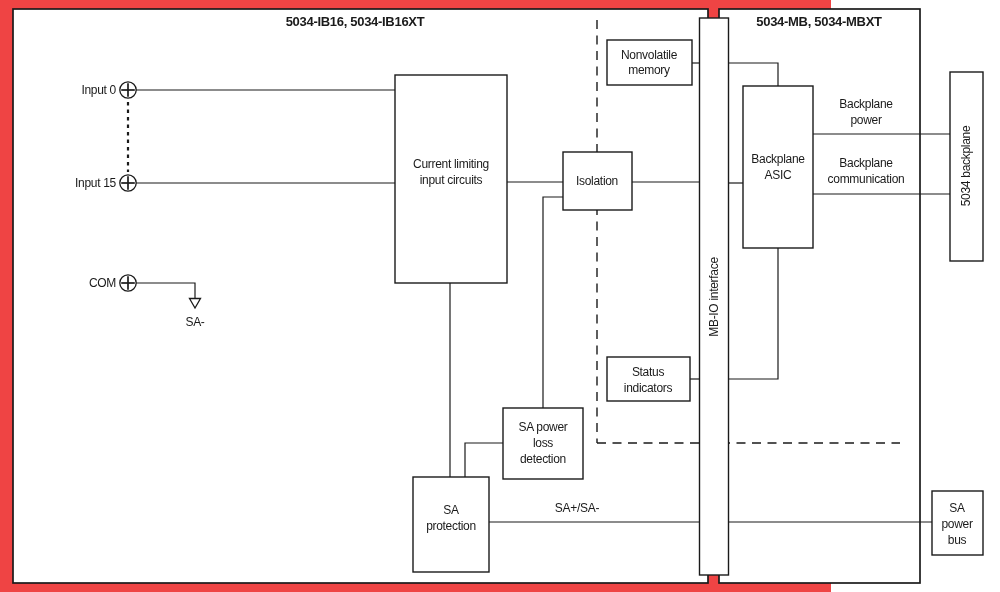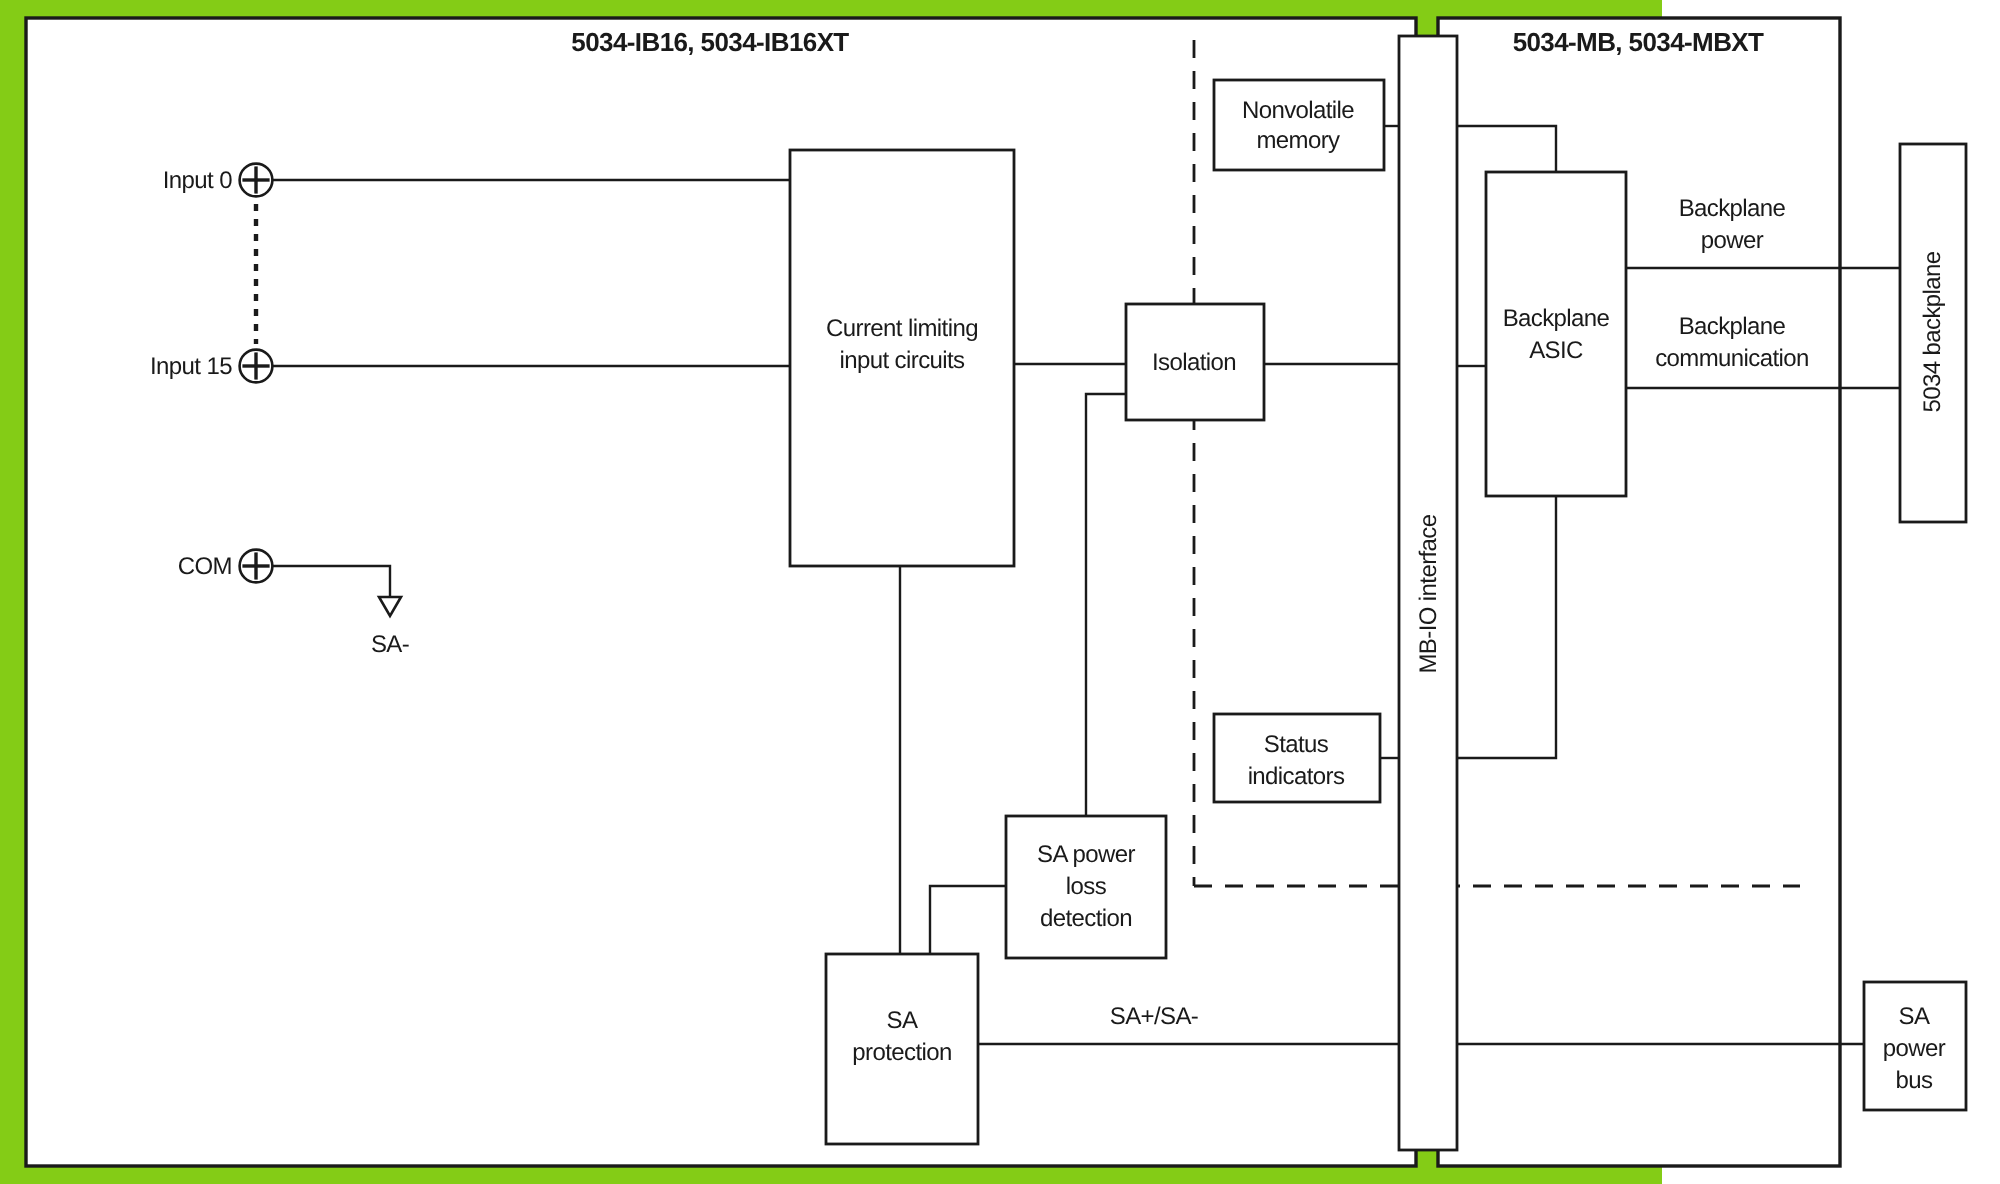--- a/index.html
+++ b/index.html
@@ -7,21 +7,21 @@
     padding: 0;
     background: #ffffff;
     width: 1000px;
     height: 592px;
     overflow: hidden;
   }
   .stage {
     position: relative;
     width: 831px;
     height: 592px;
-    background: #84cc16;
+    background: #ef4444;
   }
   svg text {
     font-family: "Liberation Sans", sans-serif;
     fill: #1a1a1a;
   }
   .lbl {
     font-size: 12px;
     letter-spacing: -0.3px;
   }
   .title {

